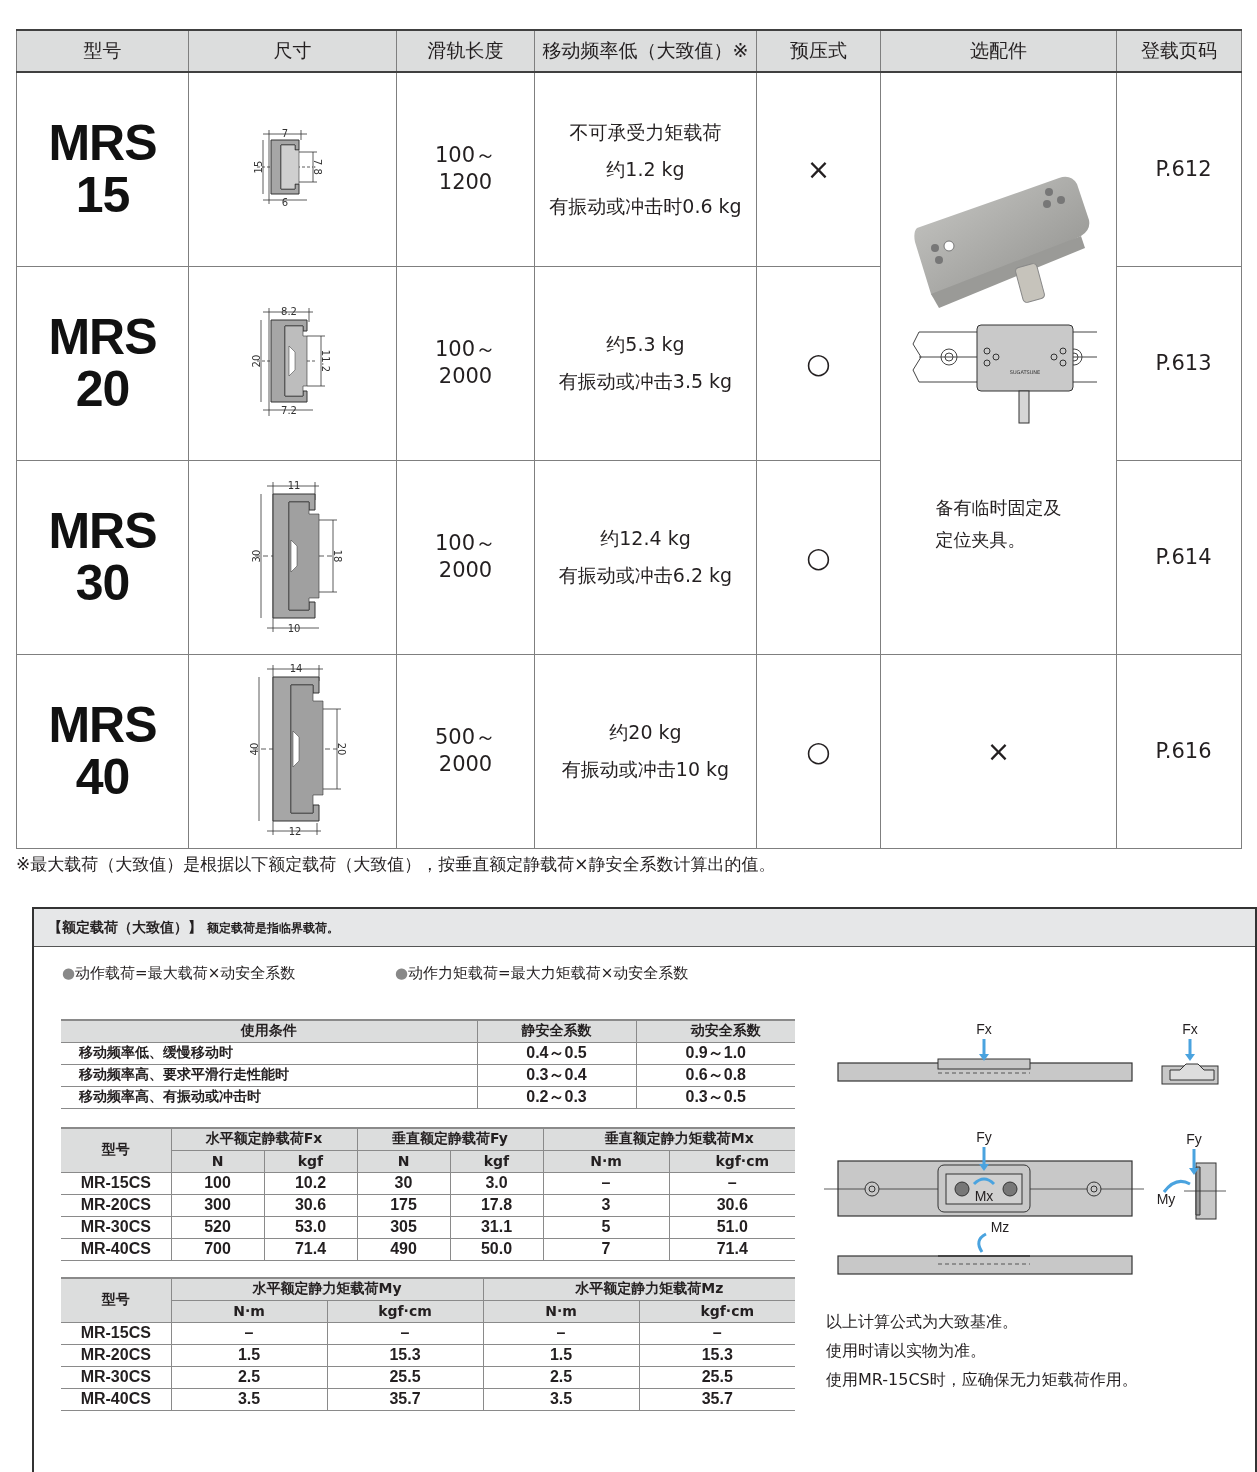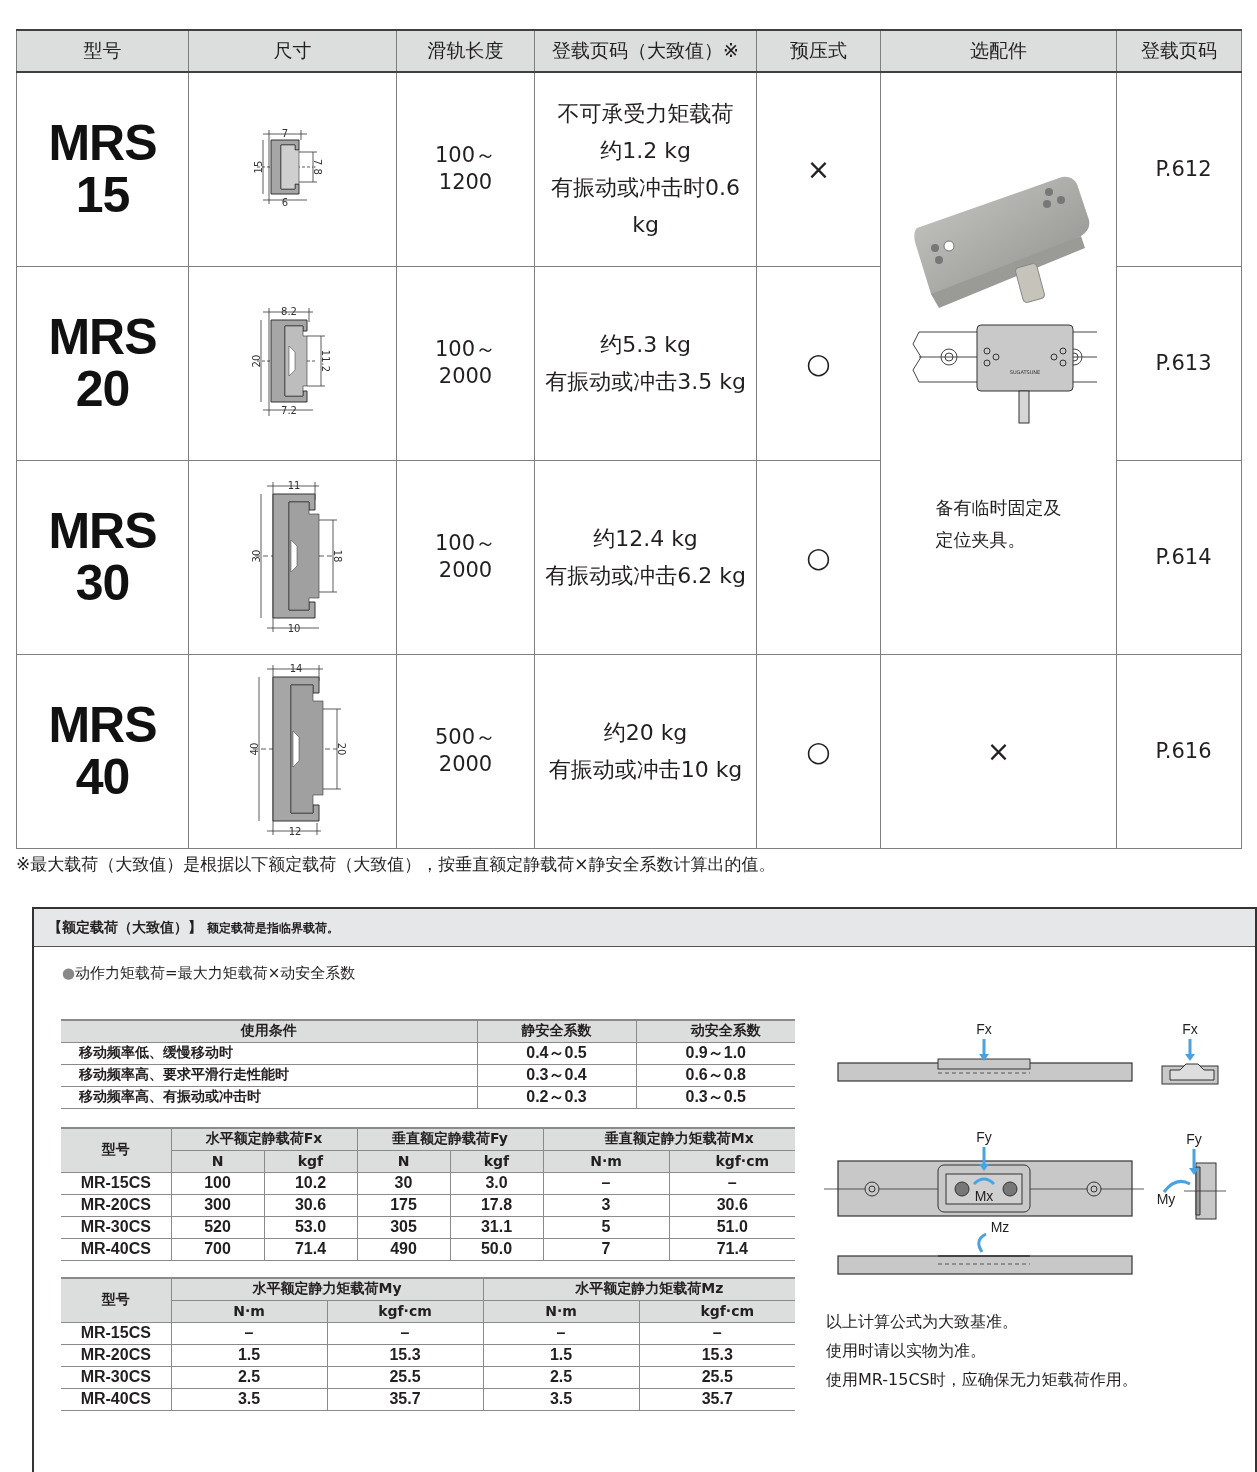--- a/index.html
+++ b/index.html
@@ -14,21 +14,21 @@
   .main-table th, .main-table td {
     border: 1.5px solid #7f7f7f; text-align: center; vertical-align: middle;
   }
   .main-table thead th {
     background: #dcdddd; height: 42px; font-size: 19px; font-weight: normal; color: #231f20;
     border-top: 2px solid #404040; border-bottom: 2px solid #404040;
   }
   .main-table tbody td { height: 194px; }
   .model-cell { font-family: "Liberation Sans", sans-serif; font-weight: bold; font-size: 50px; line-height: 52px; color: #111; letter-spacing: -1px; }
   .len-cell { font-size: 21px; line-height: 27px; }
-  .load-cell { font-size: 22px; line-height: 37px; }
+  .load-cell { font-size: 19px; line-height: 37px; }
   .preload-cell { font-size: 28px; }
   .page-cell { font-size: 21px; padding-left: 9px; }
   .acc-text { font-size: 18px; line-height: 32px; text-align: left; display: inline-block; margin-top: 52px; }
   .acc-wrap { display: flex; flex-direction: column; align-items: center; }
 
   .footnote { position: absolute; left: 16px; top: 853px; font-size: 17px; color: #231f20; }
 
   
   .rated-box {
     position: absolute; left: 32px; top: 907px; width: 1225px; height: 623px;
@@ -77,21 +77,21 @@
     <col style="width:222px">
       <col style="width:124px">
       <col style="width:236px">
       <col style="width:125px">
   </colgroup>
   <thead>
     <tr>
       <th>型号</th>
       <th>尺寸</th>
       <th>滑轨长度</th>
-      <th>登载页码（大致值）※</th>
+      <th>移动频率低（大致值）※</th>
       <th>预压式</th>
       <th>选配件</th>
       <th>登载页码</th>
     </tr>
   </thead>
   <tbody>
 
     <tr>
       <td class="model-cell">
         <div>MRS</div>
@@ -303,20 +303,21 @@
 <div class="footnote">※最大载荷（大致值）是根据以下额定载荷（大致值），按垂直额定静载荷×静安全系数计算出的值。</div>
 
 <div class="rated-box">
   <div class="rated-header">
     <span>【额定载荷（大致值）】</span>
     <span class="sub">额定载荷是指临界载荷。</span>
   </div>
 
   <div class="formulas">
     <div class="f-row">
+      <span><b class="bullet">●</b><i style="font-style:normal">动作载荷=最大载荷×动安全系数</i></span>
       <span><b class="bullet">●</b><i style="font-style:normal">动作力矩载荷=最大力矩载荷×动安全系数</i></span>
     </div>
   </div>
 
   <table class="spec t1">
     <colgroup>
         <col style="width:416px">
         <col style="width:159px">
         <col style="width:159px">
       </colgroup>

